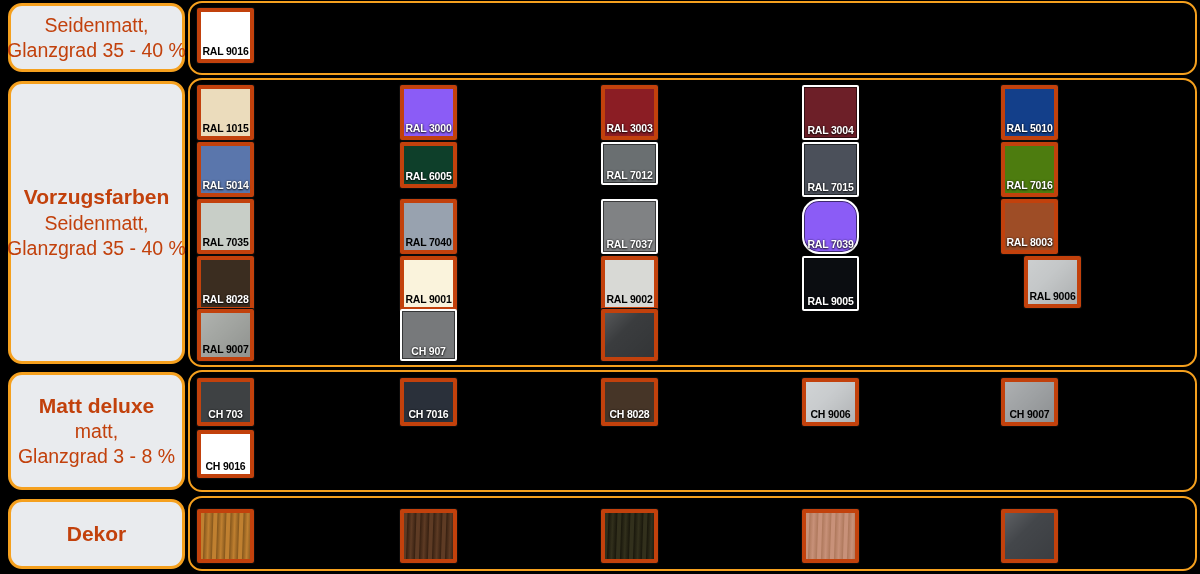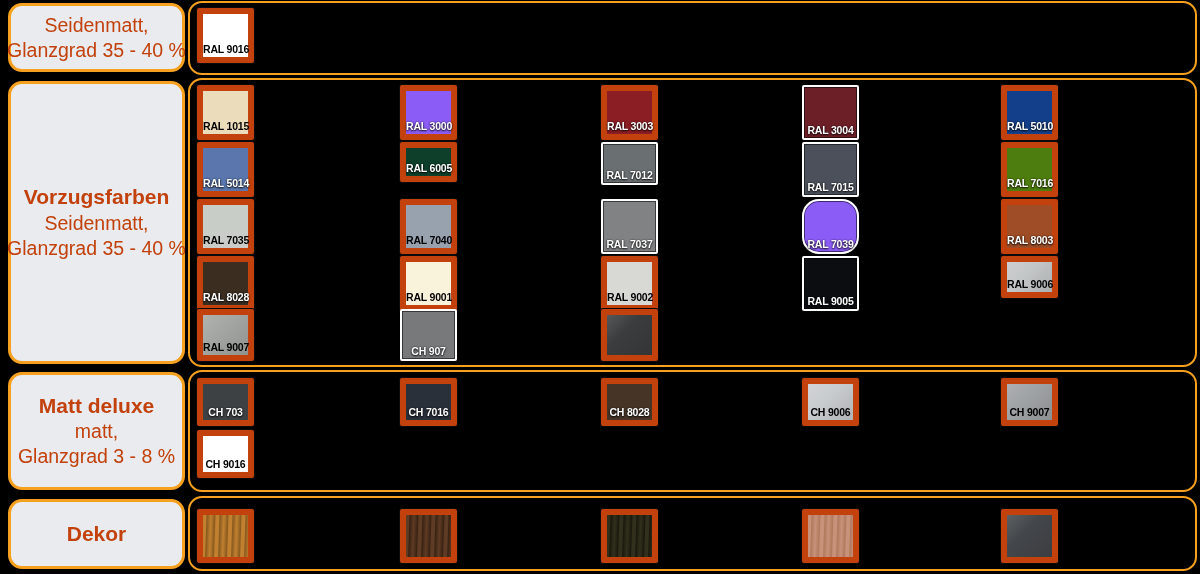--- a/index.html
+++ b/index.html
@@ -21,21 +21,21 @@
   .sec-line{font-size:19.5px;line-height:1.28;white-space:nowrap;}
   .panel{
     position:absolute;left:188px;width:1009px;box-sizing:border-box;
     background:#000;border:2px solid #F5A01E;border-radius:14px;
   }
   .p-0{top:1px;height:74px;}
   .p-1{top:78px;height:289px;}
   .p-2{top:370px;height:122px;}
   .p-3{top:496px;height:75px;}
   .swatch{position:absolute;width:57px;box-sizing:border-box;border-radius:2px;}
-  .b-dark{border:6px solid #c2410c;box-shadow:0 0 0 1px #0b0b0b;}
+  .b-dark{border:4px solid #c2410c;box-shadow:0 0 0 1px #0b0b0b;}
   .b-white{border:2px solid #ffffff;box-shadow:inset 0 0 0 1px rgba(0,0,0,.55);}
   .lbl{
     position:absolute;left:0;right:0;bottom:2px;text-align:center;
     font-size:10.5px;font-weight:bold;letter-spacing:-0.2px;white-space:nowrap;
   }
   .lbl-light{color:#fff;text-shadow:0 1px 2px rgba(0,0,0,.9),0 0 2px rgba(0,0,0,.6);}
   .lbl-dark{color:#000;}
 </style>
 </head>
 <body>
@@ -69,21 +69,21 @@
       </div>
       <div class="swatch b-white" style="left: 612px; top: 5px; height: 55px; background-color: rgb(109, 31, 40);">
         <span class="lbl lbl-light">RAL 3004</span>
       </div>
       <div class="swatch b-dark" style="left: 811px; top: 5px; height: 55px; background-color: rgb(19, 63, 138);">
         <span class="lbl lbl-light">RAL 5010</span>
       </div>
       <div class="swatch b-dark" style="left: 7px; top: 62px; height: 55px; background-color: rgb(90, 118, 172);">
         <span class="lbl lbl-light">RAL 5014</span>
       </div>
-      <div class="swatch b-dark" style="left: 210px; top: 62px; height: 40px; background-color: rgb(14, 63, 42);">
+      <div class="swatch b-dark" style="left: 210px; top: 62px; height: 46px; background-color: rgb(14, 63, 42);">
         <span class="lbl lbl-light">RAL 6005</span>
       </div>
       <div class="swatch b-white" style="left: 411px; top: 62px; height: 43px; background-color: rgb(106, 111, 113);">
         <span class="lbl lbl-light">RAL 7012</span>
       </div>
       <div class="swatch b-white" style="left: 612px; top: 62px; height: 55px; background-color: rgb(75, 80, 90);">
         <span class="lbl lbl-light">RAL 7015</span>
       </div>
       <div class="swatch b-dark" style="left: 811px; top: 62px; height: 55px; background-color: #4d7c0f;">
         <span class="lbl lbl-light">RAL 7016</span>
@@ -108,21 +108,21 @@
       </div>
       <div class="swatch b-dark" style="left: 210px; top: 176px; height: 55px; background-color: rgb(250, 243, 220);">
         <span class="lbl lbl-dark">RAL 9001</span>
       </div>
       <div class="swatch b-dark" style="left: 411px; top: 176px; height: 55px; background-color: rgb(216, 217, 213);">
         <span class="lbl lbl-dark">RAL 9002</span>
       </div>
       <div class="swatch b-white" style="left: 612px; top: 176px; height: 55px; background-color: rgb(11, 13, 17);">
         <span class="lbl lbl-light">RAL 9005</span>
       </div>
-      <div class="swatch b-dark" style="left: 811px; top: 176px; height: 42px; background-color: rgb(196, 199, 200); background-image: linear-gradient(135deg, rgba(255, 255, 255, 0.14), rgba(255, 255, 255, 0) 40%, rgba(0, 0, 0, 0.12));">
+      <div class="swatch b-dark" style="left: 834px; top: 176px; height: 52px; background-color: rgb(196, 199, 200); background-image: linear-gradient(135deg, rgba(255, 255, 255, 0.14), rgba(255, 255, 255, 0) 40%, rgba(0, 0, 0, 0.12));">
         <span class="lbl lbl-dark">RAL 9006</span>
       </div>
       <div class="swatch b-dark" style="left: 7px; top: 229px; height: 52px; background-color: rgb(163, 166, 162); background-image: linear-gradient(135deg, rgba(255, 255, 255, 0.14), rgba(255, 255, 255, 0) 40%, rgba(0, 0, 0, 0.12));">
         <span class="lbl lbl-dark">RAL 9007</span>
       </div>
       <div class="swatch b-white" style="left: 210px; top: 229px; height: 52px; background-color: rgb(119, 121, 123);">
         <span class="lbl lbl-light">CH 907</span>
       </div>
       <div class="swatch b-dark" style="left: 411px; top: 229px; height: 52px; background-color: rgb(58, 60, 62); background-image: linear-gradient(135deg, rgba(255, 255, 255, 0.14), rgba(255, 255, 255, 0) 40%, rgba(0, 0, 0, 0.12));"></div>
     </div>

